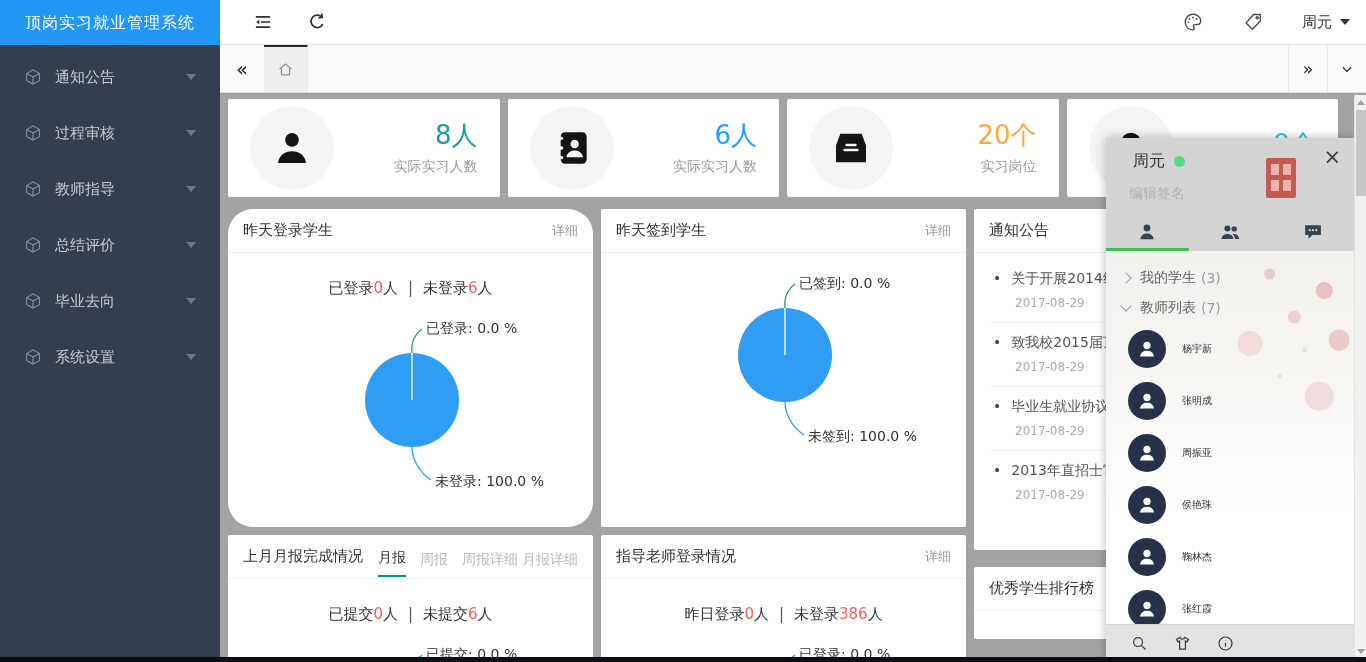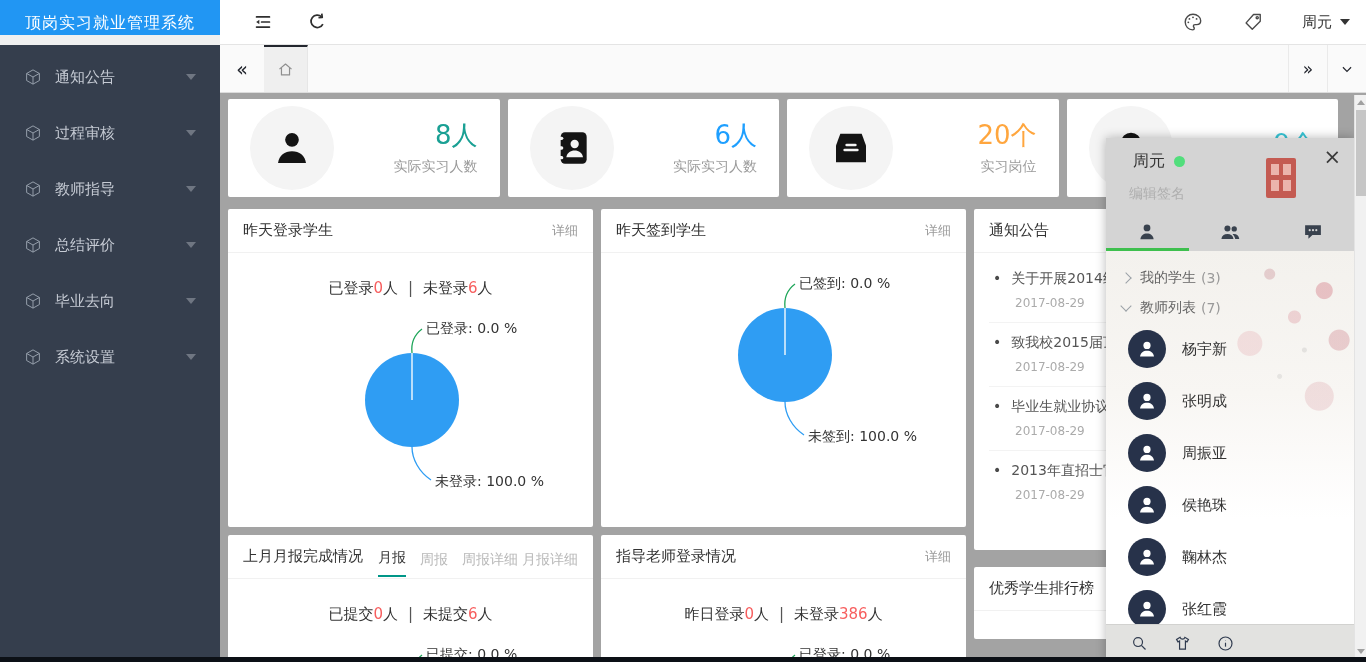--- a/index.html
+++ b/index.html
@@ -6,21 +6,21 @@
     --brand:#2196F3; --side:#353E4D; --side-text:#C6CBD4;
     --teal:#1AA094; --blue:#1E9FFF; --orange:#FFA63E; --cyan:#38C7D8;
     --danger:#F75E5E; --pie:#2F9DF3; --green:#1FA65A;
     --tab-teal:#009688; --chat-green:#3EBF4E;
   }
   *{margin:0;padding:0;box-sizing:border-box;}
   body{font-family:"DejaVu Sans","Liberation Sans",sans-serif;background:#fff;}
   #app{position:relative;width:1366px;height:662px;overflow:hidden;background:#F0F0F0;}
 
   
-  .logo{position:absolute;left:0;top:0;width:220px;height:35px;background:var(--brand);
+  .logo{position:absolute;left:0;top:0;width:220px;height:45px;background:var(--brand);
         color:#fff;font-size:16px;line-height:45px;text-align:center;letter-spacing:1px;z-index:10;}
   .topbar{position:absolute;left:220px;top:0;width:1146px;height:45px;background:#fff;
           border-bottom:1px solid #E4E4E4;display:flex;align-items:center;z-index:10;}
   .topbar .ticon{width:22px;height:22px;margin-left:32px;cursor:pointer;}
   .topbar-right{margin-left:auto;display:flex;align-items:center;}
   .topbar-right .ticon{margin-left:0;margin-right:38px;}
   .user-chip{display:flex;align-items:center;margin-right:16px;font-size:15px;color:#333;cursor:pointer;}
   .caret-down{width:0;height:0;border-left:5px solid transparent;border-right:5px solid transparent;
               border-top:6px solid #6F7682;margin-left:8px;}
   .user-chip .caret-down{border-top-color:#333;}
@@ -51,21 +51,21 @@
   .stat-card{flex:1;display:flex;align-items:center;justify-content:space-between;padding:0 22px;}
   .stat-ic{width:84px;height:84px;border-radius:50%;background:#F4F4F4;display:flex;
            align-items:center;justify-content:center;}
   .stat-ic svg{width:40px;height:40px;}
   .stat-txt{text-align:right;}
   .stat-value{font-size:26px;line-height:30px;}
   .v-teal{color:var(--teal);} .v-blue{color:var(--blue);} .v-orange{color:var(--orange);} .v-cyan{color:var(--cyan);}
   .stat-label{font-size:14px;color:#9B9B9B;margin-top:8px;}
 
   .panel{position:absolute;}
-  .p-login{left:8px;top:116px;width:365px;height:318px;}
+  .p-login{left:8px;top:116px;width:365px;height:318px;border-radius:25px;}
   .p-signin{left:381px;top:116px;width:365px;height:318px;}
   .p-notice{left:754px;top:116px;width:364px;height:341px;}
   .p-monthly{left:8px;top:442px;width:365px;height:318px;}
   .p-teacher{left:381px;top:442px;width:365px;height:318px;}
   .p-rank{left:754px;top:474px;width:364px;height:72px;}
 
   .panel-head{height:44px;display:flex;align-items:center;justify-content:space-between;
               padding:0 15px;border-bottom:1px solid #F1F1F1;}
   .panel-title{font-size:15px;color:#333;}
   .panel-link{font-size:13px;color:#9A9A9A;cursor:pointer;}
@@ -119,21 +119,21 @@
   .tree-row{display:flex;align-items:center;height:30px;font-size:14px;color:#666;cursor:pointer;}
   .tree-count{color:#999;margin-left:5px;}
   .chev{width:8px;height:8px;border-right:1.6px solid #9AA0A6;border-bottom:1.6px solid #9AA0A6;
         margin-right:10px;display:inline-block;}
   .chev.right{transform:rotate(-45deg);}
   .chev.down{transform:rotate(45deg);margin-top:-4px;}
   .member{height:52px;display:flex;align-items:center;padding-left:22px;cursor:pointer;}
   .avatar{width:38px;height:38px;border-radius:50%;background:#27324A;display:flex;
           align-items:center;justify-content:center;}
   .avatar svg{width:24px;height:24px;fill:#fff;}
-  .member-name{margin-left:16px;font-size:15px;color:#333;}
+  .member-name{margin-left:16px;font-size:10px;color:#333;}
   .chat-footer{position:absolute;left:0;bottom:0;right:0;height:38px;background:#E2E2E0;
                border-top:1px solid #D2D2D0;display:flex;align-items:center;padding-left:24px;gap:24px;}
   .chat-footer svg{width:19px;height:19px;stroke:#303B4F;fill:none;stroke-width:1.5;cursor:pointer;}
 
   
   .scrollbar{position:absolute;left:1354px;top:95px;width:12px;height:567px;background:#F1F1F1;
              border-left:1px solid #E3E3E3;z-index:45;}
   .sb-arrow-up{width:0;height:0;border-left:4px solid transparent;border-right:4px solid transparent;
                border-bottom:5px solid #A0A0A0;margin:5px auto 0;}
   .sb-thumb{position:absolute;left:1px;top:15px;width:10px;height:86px;background:#C6C6C6;cursor:pointer;}

